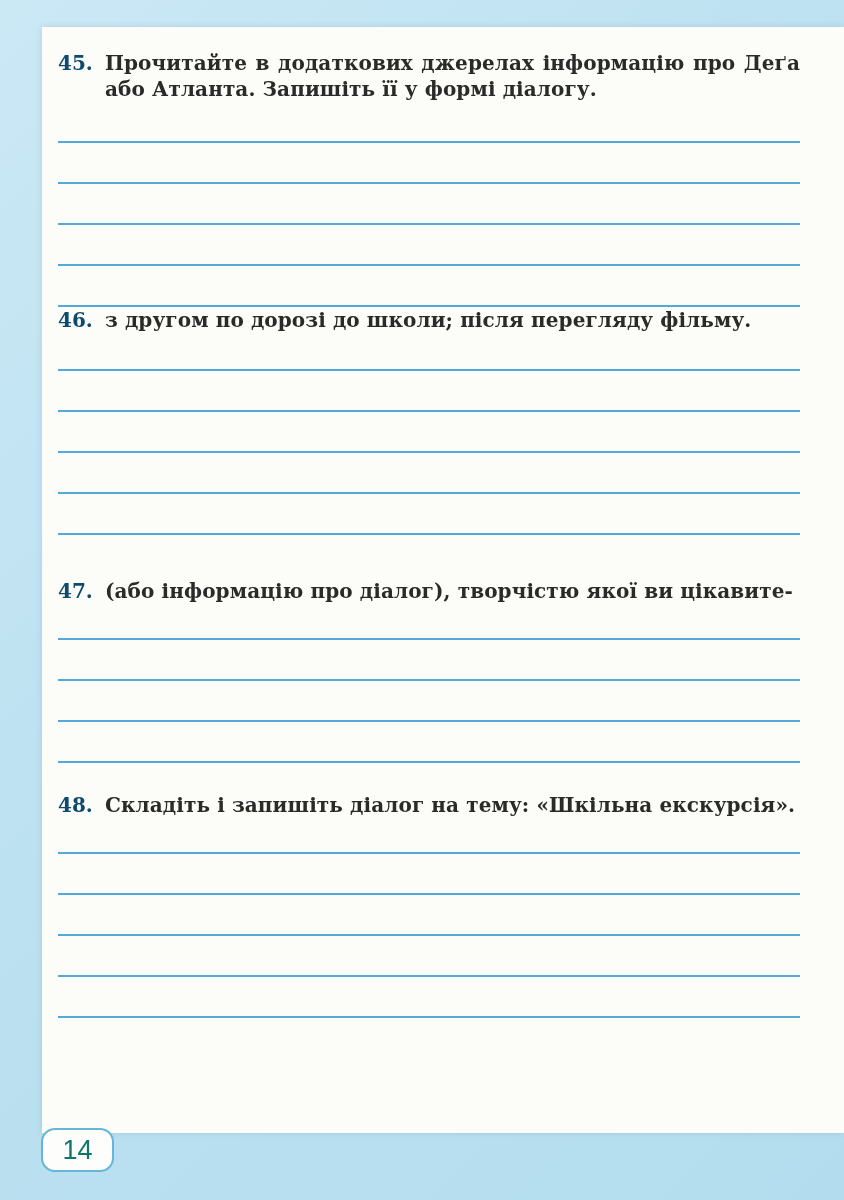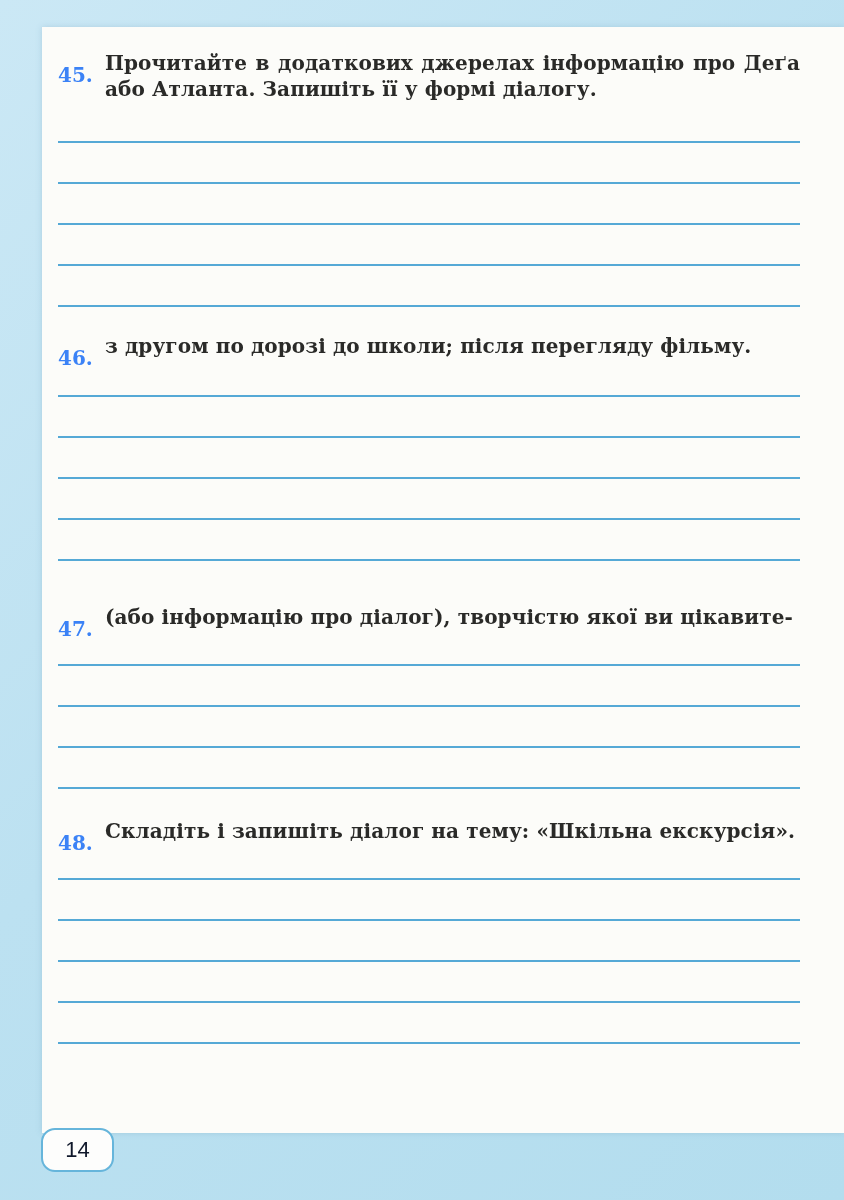--- a/index.html
+++ b/index.html
@@ -31,22 +31,22 @@
   .ex-heading {
     position: relative;
     color: #2a2a28;
     font-weight: bold;
     font-size: 20px;
     line-height: 26px;
   }
   .ex-num {
     position: absolute;
     left: -47px;
-    top: 12px;
-    color: #3b82f6;
+    top: 0;
+    color: #0c4a6e;
     font-weight: bold;
     text-align: right;
   }
   .task-line {
     text-align: justify;
     text-align-last: justify;
     letter-spacing: 0.1px;
   }
   .task-line:last-child {
     text-align-last: left;
@@ -56,43 +56,43 @@
     width: 742px;
   }
   .rule {
     height: 41px;
     box-sizing: border-box;
     border-bottom: 2px solid #55a9d6;
   }
   
   .ex-45 { margin-top: 0; }
   .ex-45 .answer-lines { margin-top: 0; }
-  .ex-46 { margin-top: 26px; }
+  .ex-46 { }
   .ex-46 .answer-lines { margin-top: -3px; }
   .ex-47 { margin-top: 43px; }
   .ex-47 .answer-lines { margin-top: -5px; }
   .ex-48 { margin-top: 29px; }
   .ex-48 .answer-lines { margin-top: -5px; }
 
   .page-badge {
     position: absolute;
     left: 41px;
     top: 1128px;
     width: 73px;
     height: 44px;
     box-sizing: border-box;
     background: #fdfdfc;
     border: 2px solid #66b5db;
     border-radius: 14px;
     display: flex;
     align-items: center;
     justify-content: center;
     font-family: "Liberation Sans", sans-serif;
-    font-size: 22px;
-    color: #0f172a;
+    font-size: 27px;
+    color: #0f766e;
   }
 </style>
 </head>
 <body>
 
 <div class="page">
 
   <section class="exercise ex-45">
     <div class="ex-heading">
       <span class="ex-num">45.</span>

